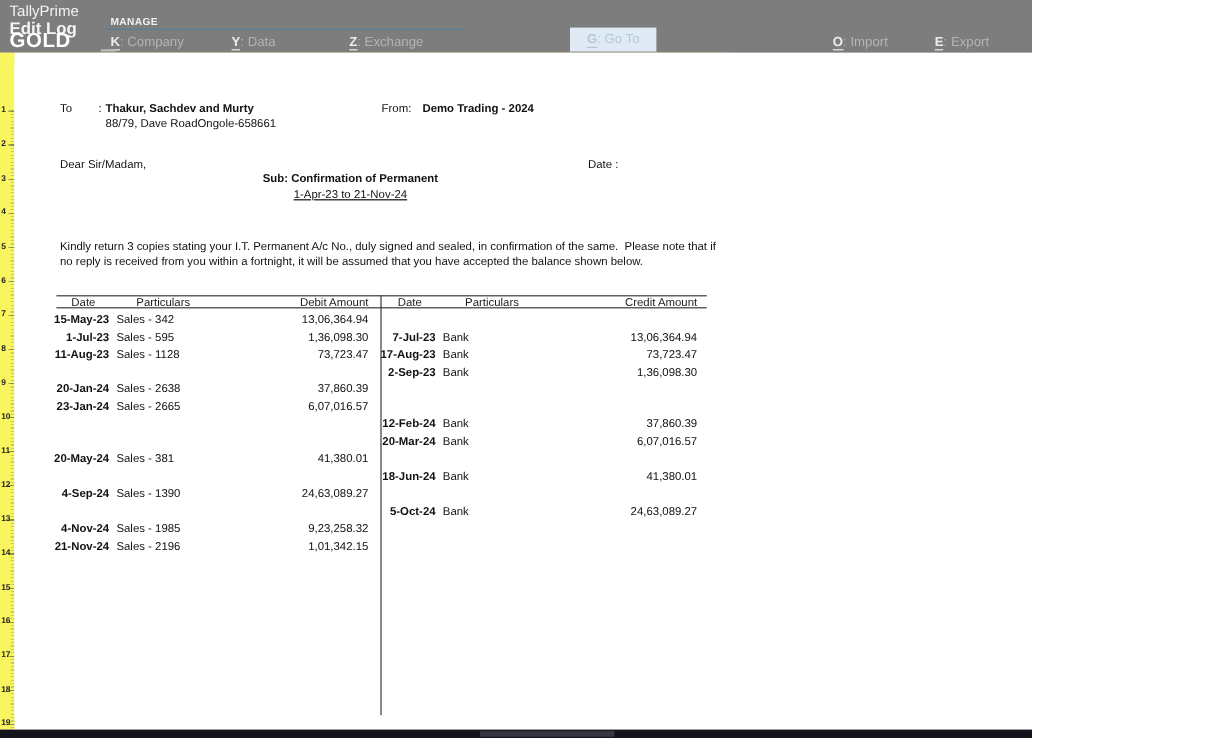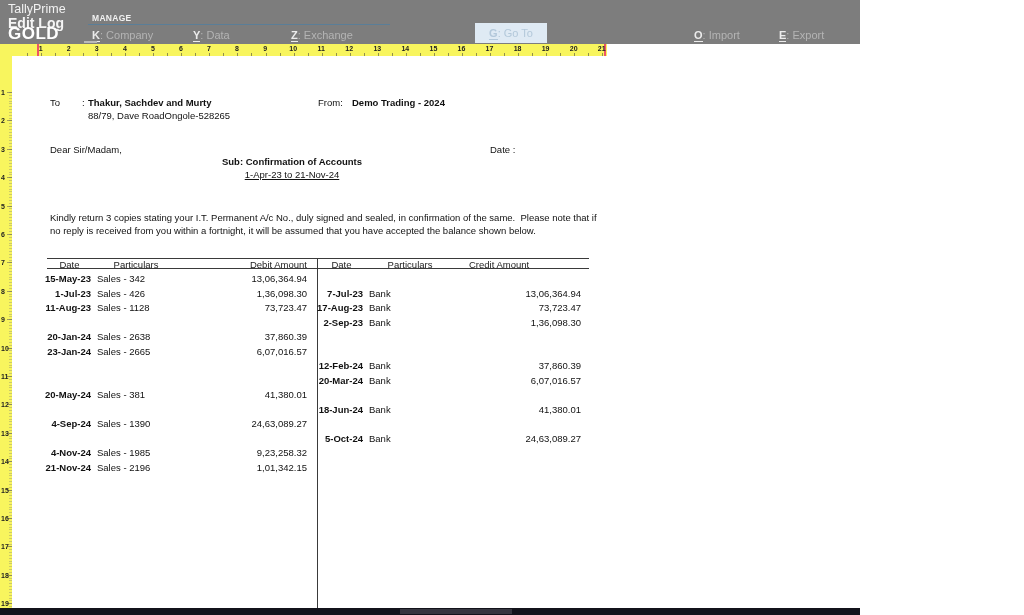--- a/index.html
+++ b/index.html
@@ -35,21 +35,21 @@
   .hmarker.end{left:604px;}
   .vruler{position:absolute;left:0;top:44px;width:12px;height:564px;background:var(--ruler);overflow:hidden;
     background-image:
       repeating-linear-gradient(to bottom, rgba(80,80,80,.5) 0 1px, transparent 1px 28.4px),
       repeating-linear-gradient(to bottom, rgba(120,120,120,.35) 0 1px, transparent 1px 2.84px);
     background-position:right 48px, right 48px;
     background-size:5px 100%, 3px 100%;background-repeat:no-repeat;}
   .vruler .num{position:absolute;left:1px;transform:translateY(-50%);font-size:7px;font-weight:bold;color:#222;}
 
   
-  .page{position:absolute;left:12px;top:56px;width:1002px;height:552px;background:var(--page);font-size:9.5px;color:var(--ink);}
+  .page{position:absolute;left:12px;top:44px;width:1002px;height:552px;background:var(--page);font-size:9.5px;color:var(--ink);}
   .abs{position:absolute;white-space:nowrap;}
   .b{font-weight:bold;}
   .para{position:absolute;white-space:pre-wrap;line-height:13px;}
   .center-line{position:absolute;left:0;width:560px;text-align:center;}
   .uline{text-decoration:underline;}
 
   
   .tline{position:absolute;left:35px;width:542px;height:1px;background:#3a3a3a;}
   .vdivider{position:absolute;left:305px;top:202px;width:1px;height:350px;background:#3a3a3a;}
   .hcell{position:absolute;top:203px;font-size:9.5px;color:#1c1c1c;}
@@ -141,56 +141,56 @@
       <span class="num" style="top: 474px;">16</span>
       <span class="num" style="top: 502.4px;">17</span>
       <span class="num" style="top: 530.8px;">18</span>
       <span class="num" style="top: 559.2px;">19</span>
     </div>
 
   <div class="page">
     <span class="abs" style="left:38px;top:41px">To</span>
     <span class="abs" style="left:70px;top:41px">:</span>
     <span class="abs b" style="left:76px;top:41px">Thakur, Sachdev and Murty</span>
-    <span class="abs" style="left:76px;top:54px">88/79, Dave RoadOngole-528265</span>
+    <span class="abs" style="left:76px;top:54px">88/79, Dave RoadOngole-658661</span>
     <span class="abs" style="left:306px;top:41px">From:</span>
     <span class="abs b" style="left:340px;top:41px">Demo Trading - 2024</span>
 
     <span class="abs" style="left:38px;top:88px">Dear Sir/Madam,</span>
     <span class="abs" style="left:478px;top:88px">Date :</span>
 
-    <div class="center-line b" style="top:100px">Sub: Confirmation of Accounts</div>
+    <div class="center-line b" style="top:100px">Sub: Confirmation of Permanent</div>
     <div class="center-line uline" style="top:113px">1-Apr-23 to 21-Nov-24</div>
 
     <div class="para" style="left:38px;top:155px;width:548px">Kindly return 3 copies stating your I.T. Permanent A/c No., duly signed and sealed, in confirmation of the same.  Please note that if no reply is received from you within a fortnight, it will be assumed that you have accepted the balance shown below.</div>
 
     <div>
       <div class="tline" style="top:202px"></div>
       <div class="tline" style="top:212px"></div>
       <div class="vdivider"></div>
 
       <span class="hcell" style="left:36px;width:43px;text-align:center">Date</span>
       <span class="hcell" style="left:64px;width:120px;text-align:center">Particulars</span>
       <span class="hcell" style="left:183px;width:112px;text-align:right">Debit Amount</span>
       <span class="hcell" style="left:308px;width:43px;text-align:center">Date</span>
       <span class="hcell" style="left:336px;width:124px;text-align:center">Particulars</span>
-      <span class="hcell" style="left:457px;width:112px;text-align:left">Credit Amount</span>
+      <span class="hcell" style="left:457px;width:112px;text-align:right">Credit Amount</span>
 
       <div class="rows">
           <div class="lrow">
             <span class="cell-ld">15-May-23</span>
             <span class="cell-lp">Sales - 342</span>
             <span class="cell-la">13,06,364.94</span>
             <span class="cell-rd"></span>
             <span class="cell-rp"></span>
             <span class="cell-ra"></span>
           </div>
           <div class="lrow">
             <span class="cell-ld">1-Jul-23</span>
-            <span class="cell-lp">Sales - 426</span>
+            <span class="cell-lp">Sales - 595</span>
             <span class="cell-la">1,36,098.30</span>
             <span class="cell-rd">7-Jul-23</span>
             <span class="cell-rp">Bank</span>
             <span class="cell-ra">13,06,364.94</span>
           </div>
           <div class="lrow">
             <span class="cell-ld">11-Aug-23</span>
             <span class="cell-lp">Sales - 1128</span>
             <span class="cell-la">73,723.47</span>
             <span class="cell-rd">17-Aug-23</span>

